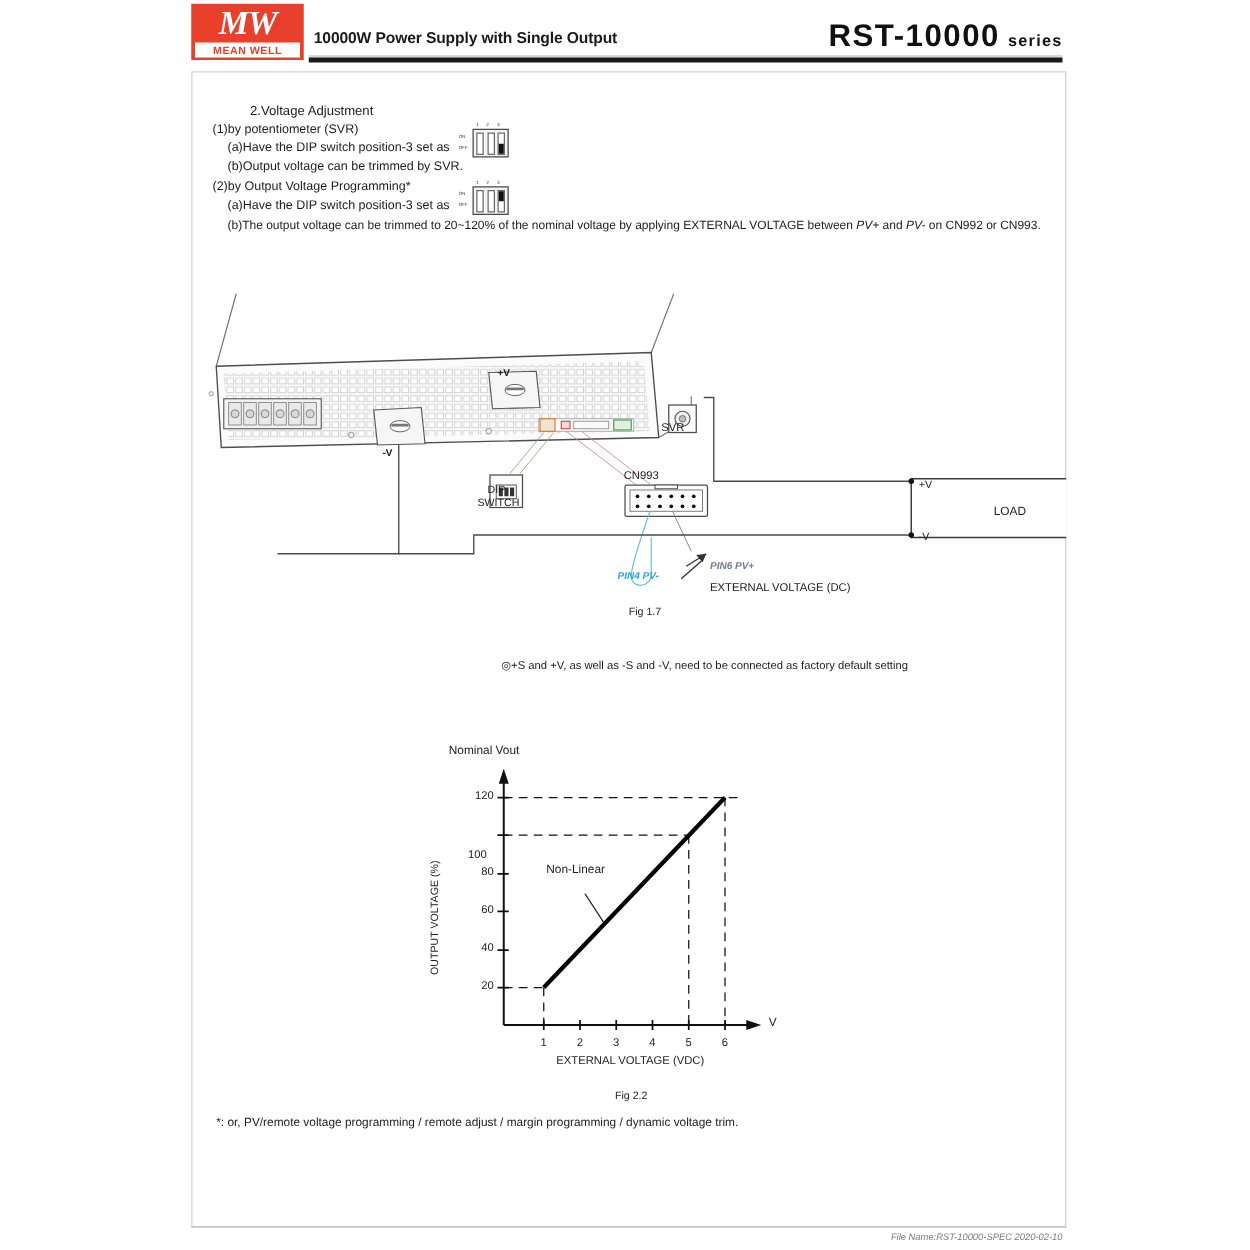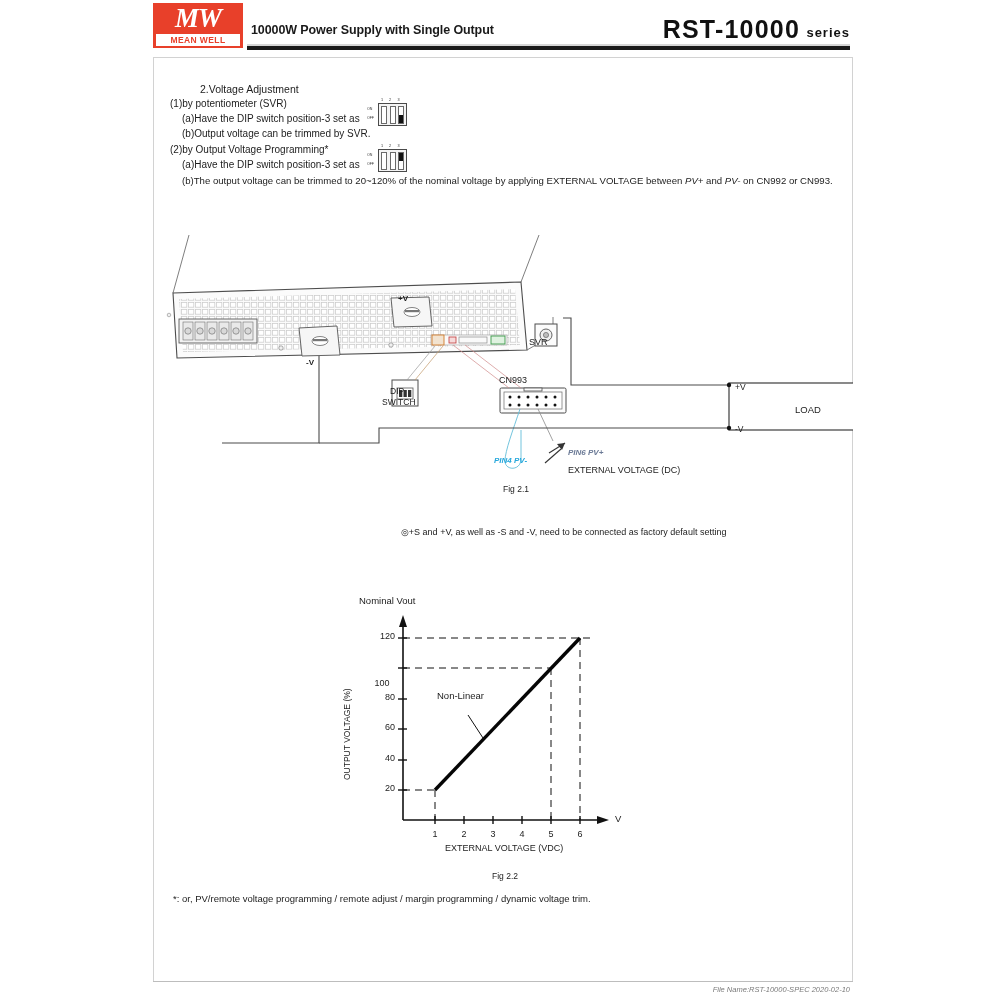--- a/index.html
+++ b/index.html
@@ -309,21 +309,21 @@
   <div class="lbl" id="lbl-dip-a">DIP</div>
   <div class="lbl" id="lbl-dip-b">SWITCH</div>
   <div class="lbl" id="lbl-load">LOAD</div>
   <div class="lbl" id="lbl-plusv-d">+V</div>
   <div class="lbl" id="lbl-minusv-d">-V</div>
   <div class="lbl" id="lbl-plusv-l">+V</div>
   <div class="lbl" id="lbl-minusv-l">-V</div>
   <div class="lbl" id="lbl-pin4">PIN4 PV-</div>
   <div class="lbl" id="lbl-pin6">PIN6 PV+</div>
   <div class="lbl" id="lbl-extv">EXTERNAL VOLTAGE (DC)</div>
-  <div class="lbl" id="lbl-fig21">Fig 2.1</div>
+  <div class="lbl" id="lbl-fig21">Fig 1.7</div>
   <div class="lbl" id="note-row">◎+S and +V, as well as -S and -V, need to be connected as factory default setting</div>
 
   <div id="fig2">
     <svg width="300" height="275" viewBox="0 0 300 275">
 
       <line x1="53" y1="225" x2="53" y2="27" stroke="#111" stroke-width="1.6"></line>
       <polygon points="53,20 49,32 57,32" fill="#111"></polygon>
 
       <line x1="53" y1="225" x2="252" y2="225" stroke="#111" stroke-width="1.6"></line>
       <polygon points="259,225 247,221 247,229" fill="#111"></polygon>

